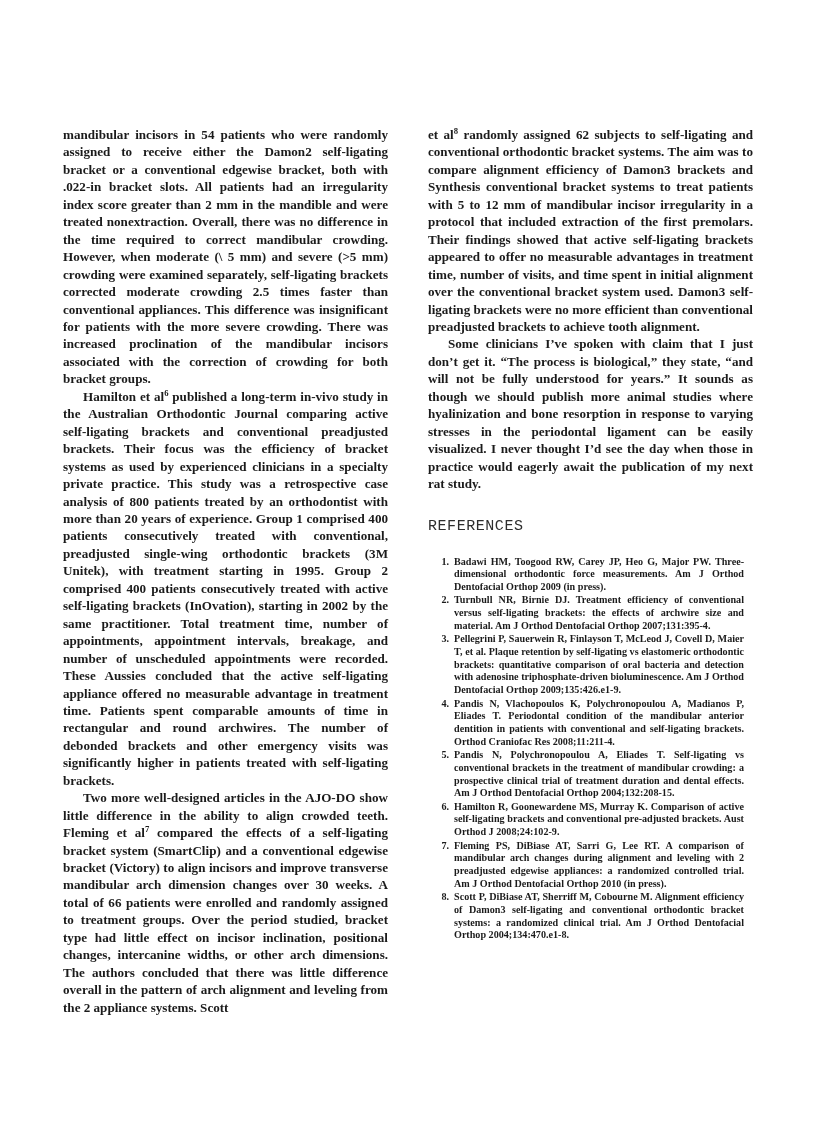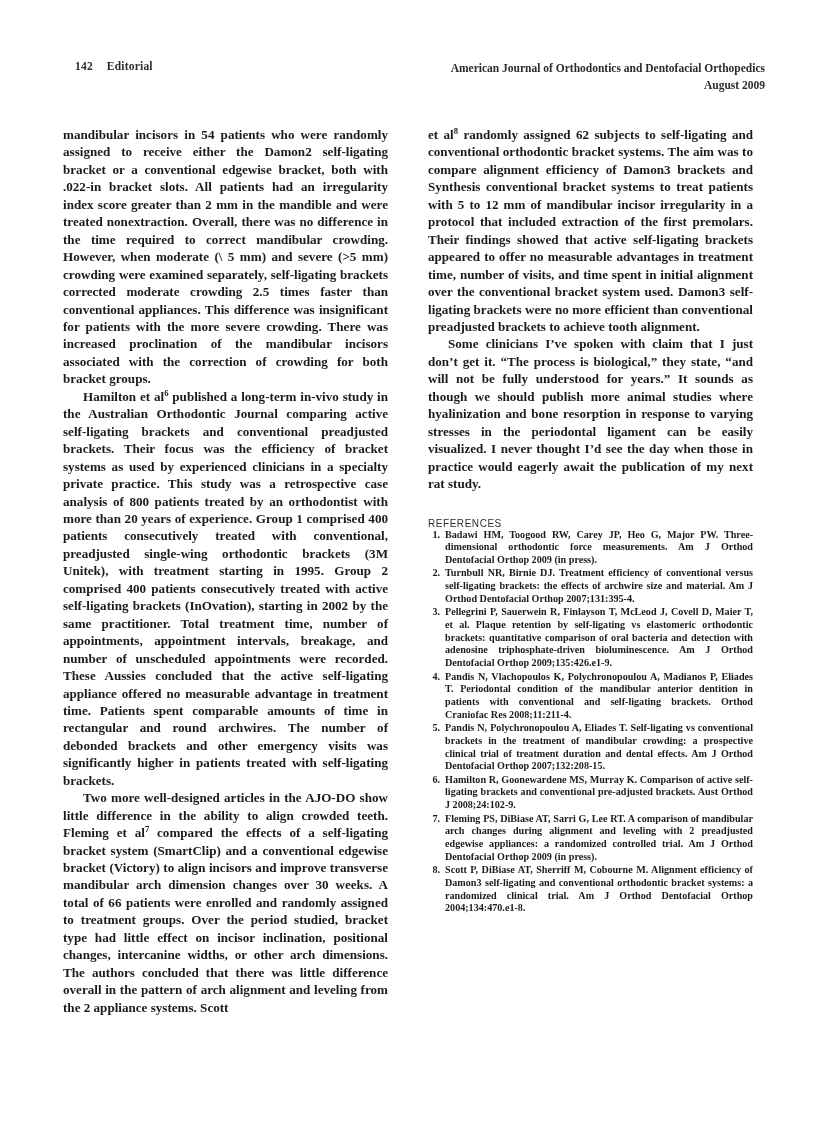--- a/index.html
+++ b/index.html
@@ -80,29 +80,29 @@
   }
   sup {
     font-size: 0.66em;
     vertical-align: super;
     line-height: 0;
     font-weight: 600;
   }
 
   
   .refs-head {
-    margin: 25px 0 0 0;
-    font-family: Liberation Sans, sans-serif;
-    font-size: 10px;
+    margin: 25px 0 21px 0;
+    font-family: Liberation Mono, monospace;
+    font-size: 15px;
     font-weight: 400;
     letter-spacing: 0.55px;
     color: #2d2d2d;
   }
   ol.refs {
-    margin: 0;
+    margin: 9px;
     padding: 0;
     list-style: none;
     counter-reset: refnum;
   }
   ol.refs li {
     position: relative;
     counter-increment: refnum;
     padding-left: 17px;
     margin-bottom: 0.6px;
     font-size: 10.15px;
@@ -120,29 +120,20 @@
     width: 12px;
     text-align: right;
     font-weight: 600;
   }
 </style>
 </head>
 <body>
 
 <div class="page">
 
-  <div class="running-head">
-    <div class="rh-left">
-      <span class="folio">142</span><span>Editorial</span>
-    </div>
-    <div class="rh-right">
-      <div>American Journal of Orthodontics and Dentofacial Orthopedics</div>
-      <div>August 2009</div>
-    </div>
-  </div>
 
   <div class="columns">
 
     <div class="col">
       <div id="left-col-paras">
           <p class="body-p">mandibular incisors in 54 patients who were randomly assigned to receive either the Damon2 self-ligating bracket or a conventional edgewise bracket, both with .022-in bracket slots. All patients had an irregularity index score greater than 2 mm in the mandible and were treated nonextraction. Overall, there was no difference in the time required to correct mandibular crowding. However, when moderate (\ 5 mm) and severe (&gt;5 mm) crowding were examined separately, self-ligating brackets corrected moderate crowding 2.5 times faster than conventional appliances. This difference was insignificant for patients with the more severe crowding. There was increased proclination of the mandibular incisors associated with the correction of crowding for both bracket groups.</p>
           <p class="body-p indent">Hamilton et al<sup>6</sup> published a long-term in-vivo study in the Australian Orthodontic Journal comparing active self-ligating brackets and conventional preadjusted brackets. Their focus was the efficiency of bracket systems as used by experienced clinicians in a specialty private practice. This study was a retrospective case analysis of 800 patients treated by an orthodontist with more than 20 years of experience. Group 1 comprised 400 patients consecutively treated with conventional, preadjusted single-wing orthodontic brackets (3M Unitek), with treatment starting in 1995. Group 2 comprised 400 patients consecutively treated with active self-ligating brackets (InOvation), starting in 2002 by the same practitioner. Total treatment time, number of appointments, appointment intervals, breakage, and number of unscheduled appointments were recorded. These Aussies concluded that the active self-ligating appliance offered no measurable advantage in treatment time. Patients spent comparable amounts of time in rectangular and round archwires. The number of debonded brackets and other emergency visits was significantly higher in patients treated with self-ligating brackets.</p>
           <p class="body-p indent">Two more well-designed articles in the AJO-DO show little difference in the ability to align crowded teeth. Fleming et al<sup>7</sup> compared the effects of a self-ligating bracket system (SmartClip) and a conventional edgewise bracket (Victory) to align incisors and improve transverse mandibular arch dimension changes over 30 weeks. A total of 66 patients were enrolled and randomly assigned to treatment groups. Over the period studied, bracket type had little effect on incisor inclination, positional changes, intercanine widths, or other arch dimensions. The authors concluded that there was little difference overall in the pattern of arch alignment and leveling from the 2 appliance systems. Scott</p>
         </div>
     </div>
@@ -151,22 +142,22 @@
       <div id="right-col-paras">
           <p class="body-p">et al<sup>8</sup> randomly assigned 62 subjects to self-ligating and conventional orthodontic bracket systems. The aim was to compare alignment efficiency of Damon3 brackets and Synthesis conventional bracket systems to treat patients with 5 to 12 mm of mandibular incisor irregularity in a protocol that included extraction of the first premolars. Their findings showed that active self-ligating brackets appeared to offer no measurable advantages in treatment time, number of visits, and time spent in initial alignment over the conventional bracket system used. Damon3 self-ligating brackets were no more efficient than conventional preadjusted brackets to achieve tooth alignment.</p>
           <p class="body-p indent">Some clinicians I’ve spoken with claim that I just don’t get it. “The process is biological,” they state, “and will not be fully understood for years.” It sounds as though we should publish more animal studies where hyalinization and bone resorption in response to varying stresses in the periodontal ligament can be easily visualized. I never thought I’d see the day when those in practice would eagerly await the publication of my next rat study.</p>
         </div>
       <div class="refs-head">REFERENCES</div>
       <ol class="refs" id="refs-list">
           <li>Badawi HM, Toogood RW, Carey JP, Heo G, Major PW. Three-dimensional orthodontic force measurements. Am J Orthod Dentofacial Orthop 2009 (in press).</li>
           <li>Turnbull NR, Birnie DJ. Treatment efficiency of conventional versus self-ligating brackets: the effects of archwire size and material. Am J Orthod Dentofacial Orthop 2007;131:395-4.</li>
           <li>Pellegrini P, Sauerwein R, Finlayson T, McLeod J, Covell D, Maier T, et al. Plaque retention by self-ligating vs elastomeric orthodontic brackets: quantitative comparison of oral bacteria and detection with adenosine triphosphate-driven bioluminescence. Am J Orthod Dentofacial Orthop 2009;135:426.e1-9.</li>
           <li>Pandis N, Vlachopoulos K, Polychronopoulou A, Madianos P, Eliades T. Periodontal condition of the mandibular anterior dentition in patients with conventional and self-ligating brackets. Orthod Craniofac Res 2008;11:211-4.</li>
-          <li>Pandis N, Polychronopoulou A, Eliades T. Self-ligating vs conventional brackets in the treatment of mandibular crowding: a prospective clinical trial of treatment duration and dental effects. Am J Orthod Dentofacial Orthop 2007;132:208-15.</li>
+          <li>Pandis N, Polychronopoulou A, Eliades T. Self-ligating vs conventional brackets in the treatment of mandibular crowding: a prospective clinical trial of treatment duration and dental effects. Am J Orthod Dentofacial Orthop 2004;132:208-15.</li>
           <li>Hamilton R, Goonewardene MS, Murray K. Comparison of active self-ligating brackets and conventional pre-adjusted brackets. Aust Orthod J 2008;24:102-9.</li>
-          <li>Fleming PS, DiBiase AT, Sarri G, Lee RT. A comparison of mandibular arch changes during alignment and leveling with 2 preadjusted edgewise appliances: a randomized controlled trial. Am J Orthod Dentofacial Orthop 2009 (in press).</li>
+          <li>Fleming PS, DiBiase AT, Sarri G, Lee RT. A comparison of mandibular arch changes during alignment and leveling with 2 preadjusted edgewise appliances: a randomized controlled trial. Am J Orthod Dentofacial Orthop 2010 (in press).</li>
           <li>Scott P, DiBiase AT, Sherriff M, Cobourne M. Alignment efficiency of Damon3 self-ligating and conventional orthodontic bracket systems: a randomized clinical trial. Am J Orthod Dentofacial Orthop 2004;134:470.e1-8.</li>
         </ol>
     </div>
 
   </div>
 
 </div>
 
 </body></html>

